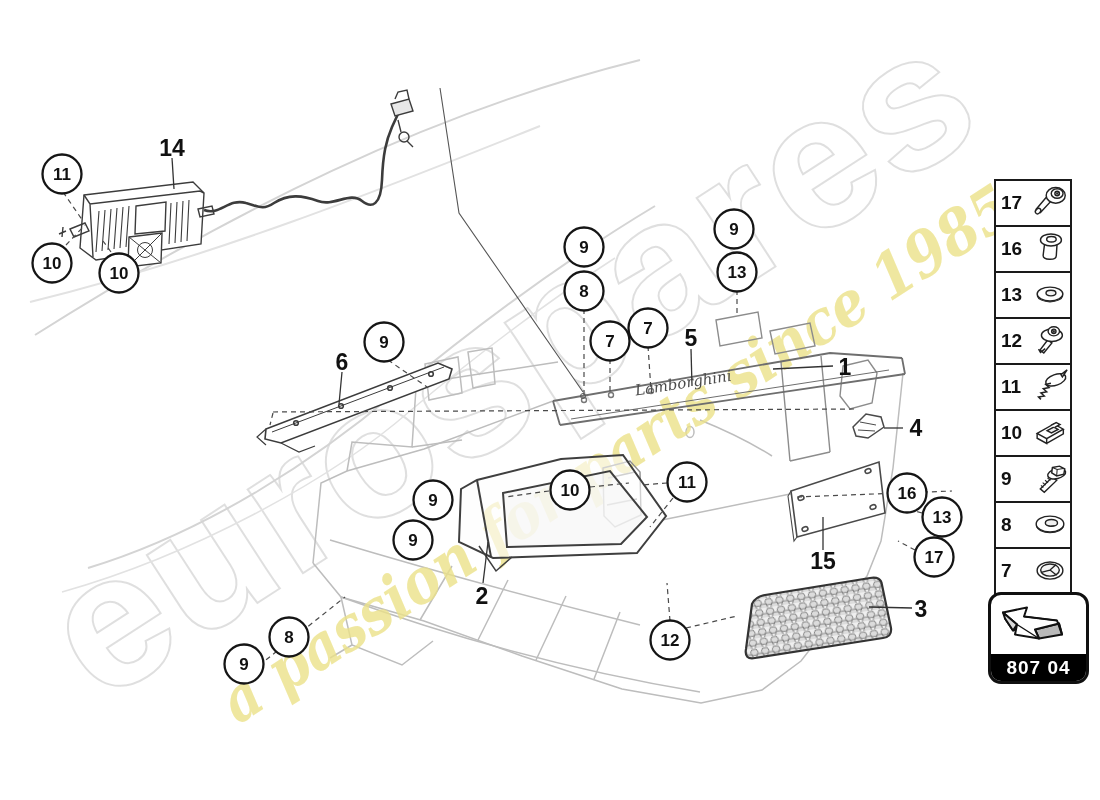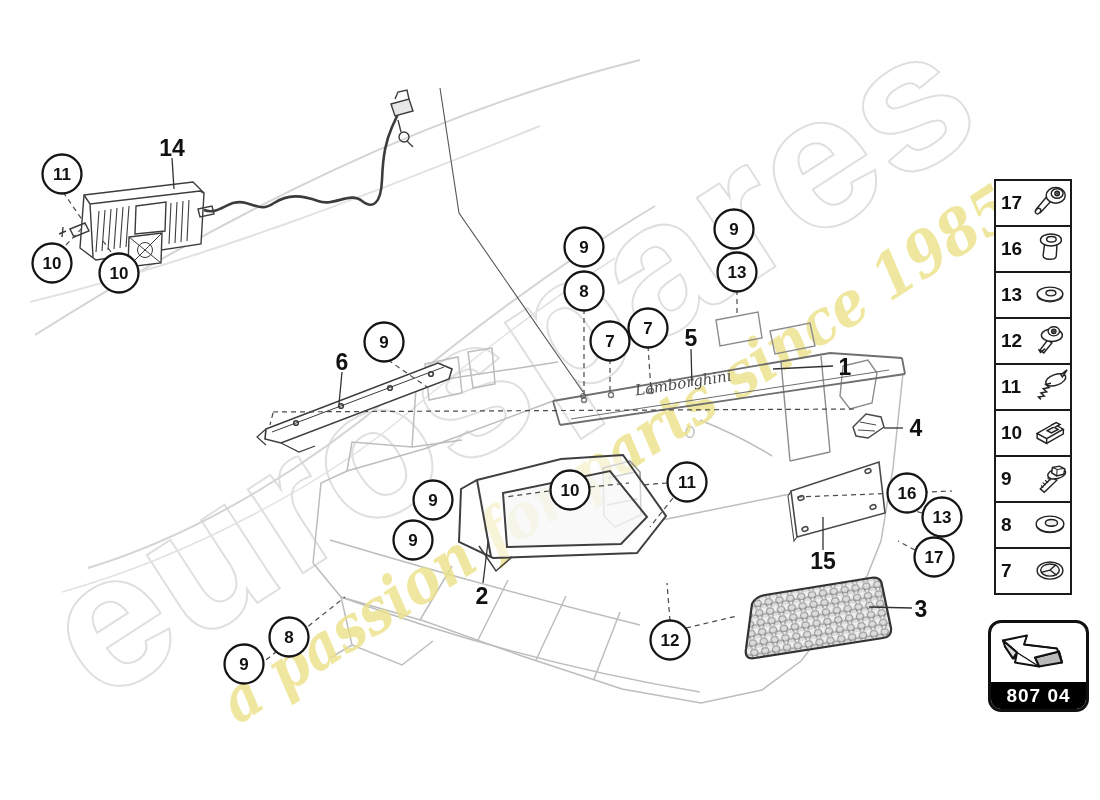--- a/index.html
+++ b/index.html
@@ -14,21 +14,21 @@
   .lam-script{font-family:"DejaVu Serif",serif;font-style:italic;font-size:15px;fill:#4a4a4a;}
   .callout circle{fill:#ffffff;stroke:#151515;stroke-width:2.3px;}
   .callout text{font:bold 17px "Liberation Sans",sans-serif;fill:#111;text-anchor:middle;}
   .plabel{font:bold 23px "Liberation Sans",sans-serif;fill:#111;text-anchor:middle;}
   .legend{position:absolute;left:994px;top:179px;width:78px;}
   .cell{box-sizing:border-box;width:78px;height:48px;border:2px solid #1a1a1a;margin-top:-2px;
         background:#fff;display:flex;align-items:center;padding:1px 2px 1px 5px;}
   .cell:first-child{margin-top:0;}
   .cell .num{font-weight:bold;font-size:19px;color:#111;width:27px;flex:none;}
   .licon{width:44px;height:40px;flex:none;}
-  .code-box{position:absolute;left:988px;top:620px;width:95px;height:86px;border:3px solid #101010;
+  .code-box{position:absolute;left:988px;top:592px;width:95px;height:86px;border:3px solid #101010;
             border-radius:13px;overflow:hidden;background:#fff;display:flex;flex-direction:column;}
   .code-arrow{flex:1;width:100%;}
   .code-band{height:27px;background:#000;color:#fff;font-weight:bold;font-size:19px;
              display:flex;align-items:center;justify-content:center;letter-spacing:1px;}
 </style>
 </head>
 <body>
 
 <div class="stage">
 

